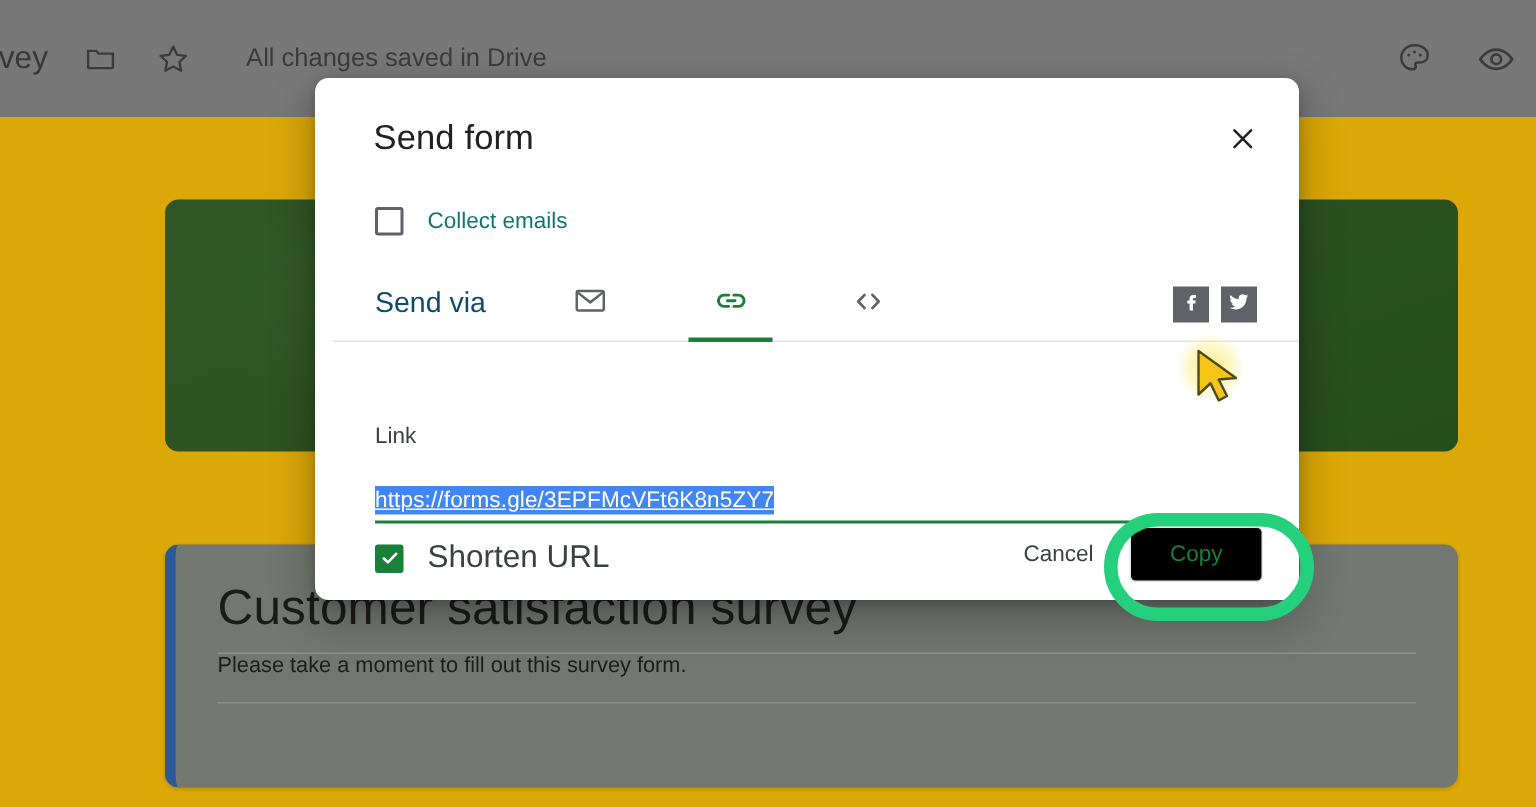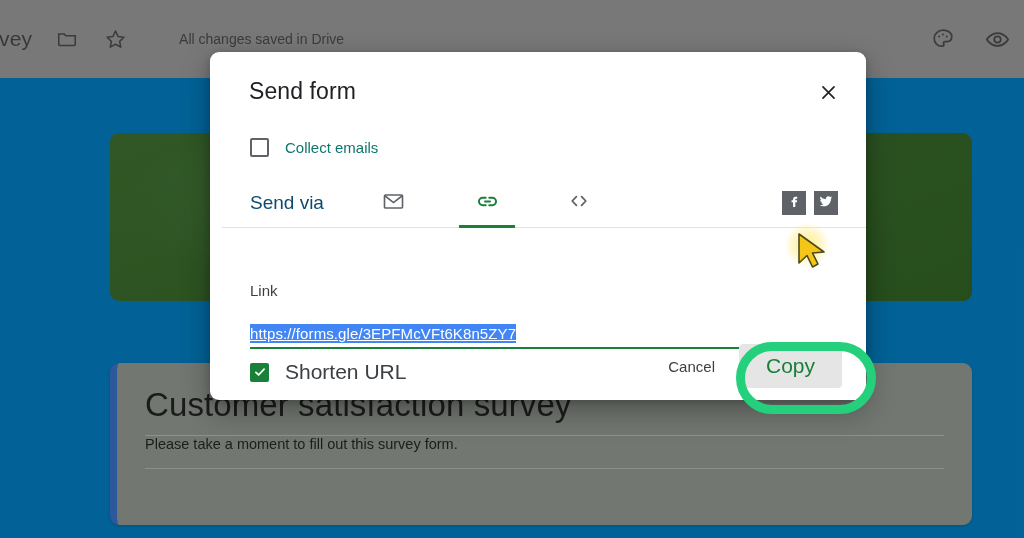--- a/index.html
+++ b/index.html
@@ -49,22 +49,22 @@
     margin-left: 22px;
     color: #3f3f3f;
     display: flex;
     align-items: center;
     justify-content: center;
     width: 26px;
     height: 26px;
   }
 
   .saved-text {
-    margin-left: 51px;
-    font-size: 14px;
+    margin-left: 36px;
+    font-size: 17px;
     color: #3f3f3f;
     white-space: nowrap;
   }
 
   .topbar-right {
     position: absolute;
     right: 14px;
     top: 0;
     height: 78px;
     display: flex;
@@ -73,21 +73,21 @@
   }
 
   .topbar-right .topbar-icon { margin-left: 0; }
 
   
   .form-body {
     position: absolute;
     left: 0; top: 78px;
     width: 1024px;
     height: 460px;
-    background: #0369a1;
+    background: #eab308;
   }
 
   .banner {
     position: absolute;
     left: 110px;
     top: 55px;
     width: 862px;
     height: 168px;
     background: #2c5720;
     border-radius: 9px;
@@ -343,26 +343,26 @@
     color: #3c4043;
     padding: 9px 14px;
     cursor: pointer;
     border-radius: 4px;
     background: transparent;
     border: none;
     font-family: inherit;
   }
 
   .copy-btn {
-    font-size: 21px;
+    font-size: 15px;
     color: #188038;
     padding: 9px 26px;
     cursor: pointer;
     border-radius: 4px;
-    background: #e5e5e5;
+    background: #000000;
     border: 1px solid #e4e6e4;
     font-family: inherit;
   }
 
   
   .annot-oval {
     position: absolute;
     left: 736px;
     top: 342px;
     width: 140px;

